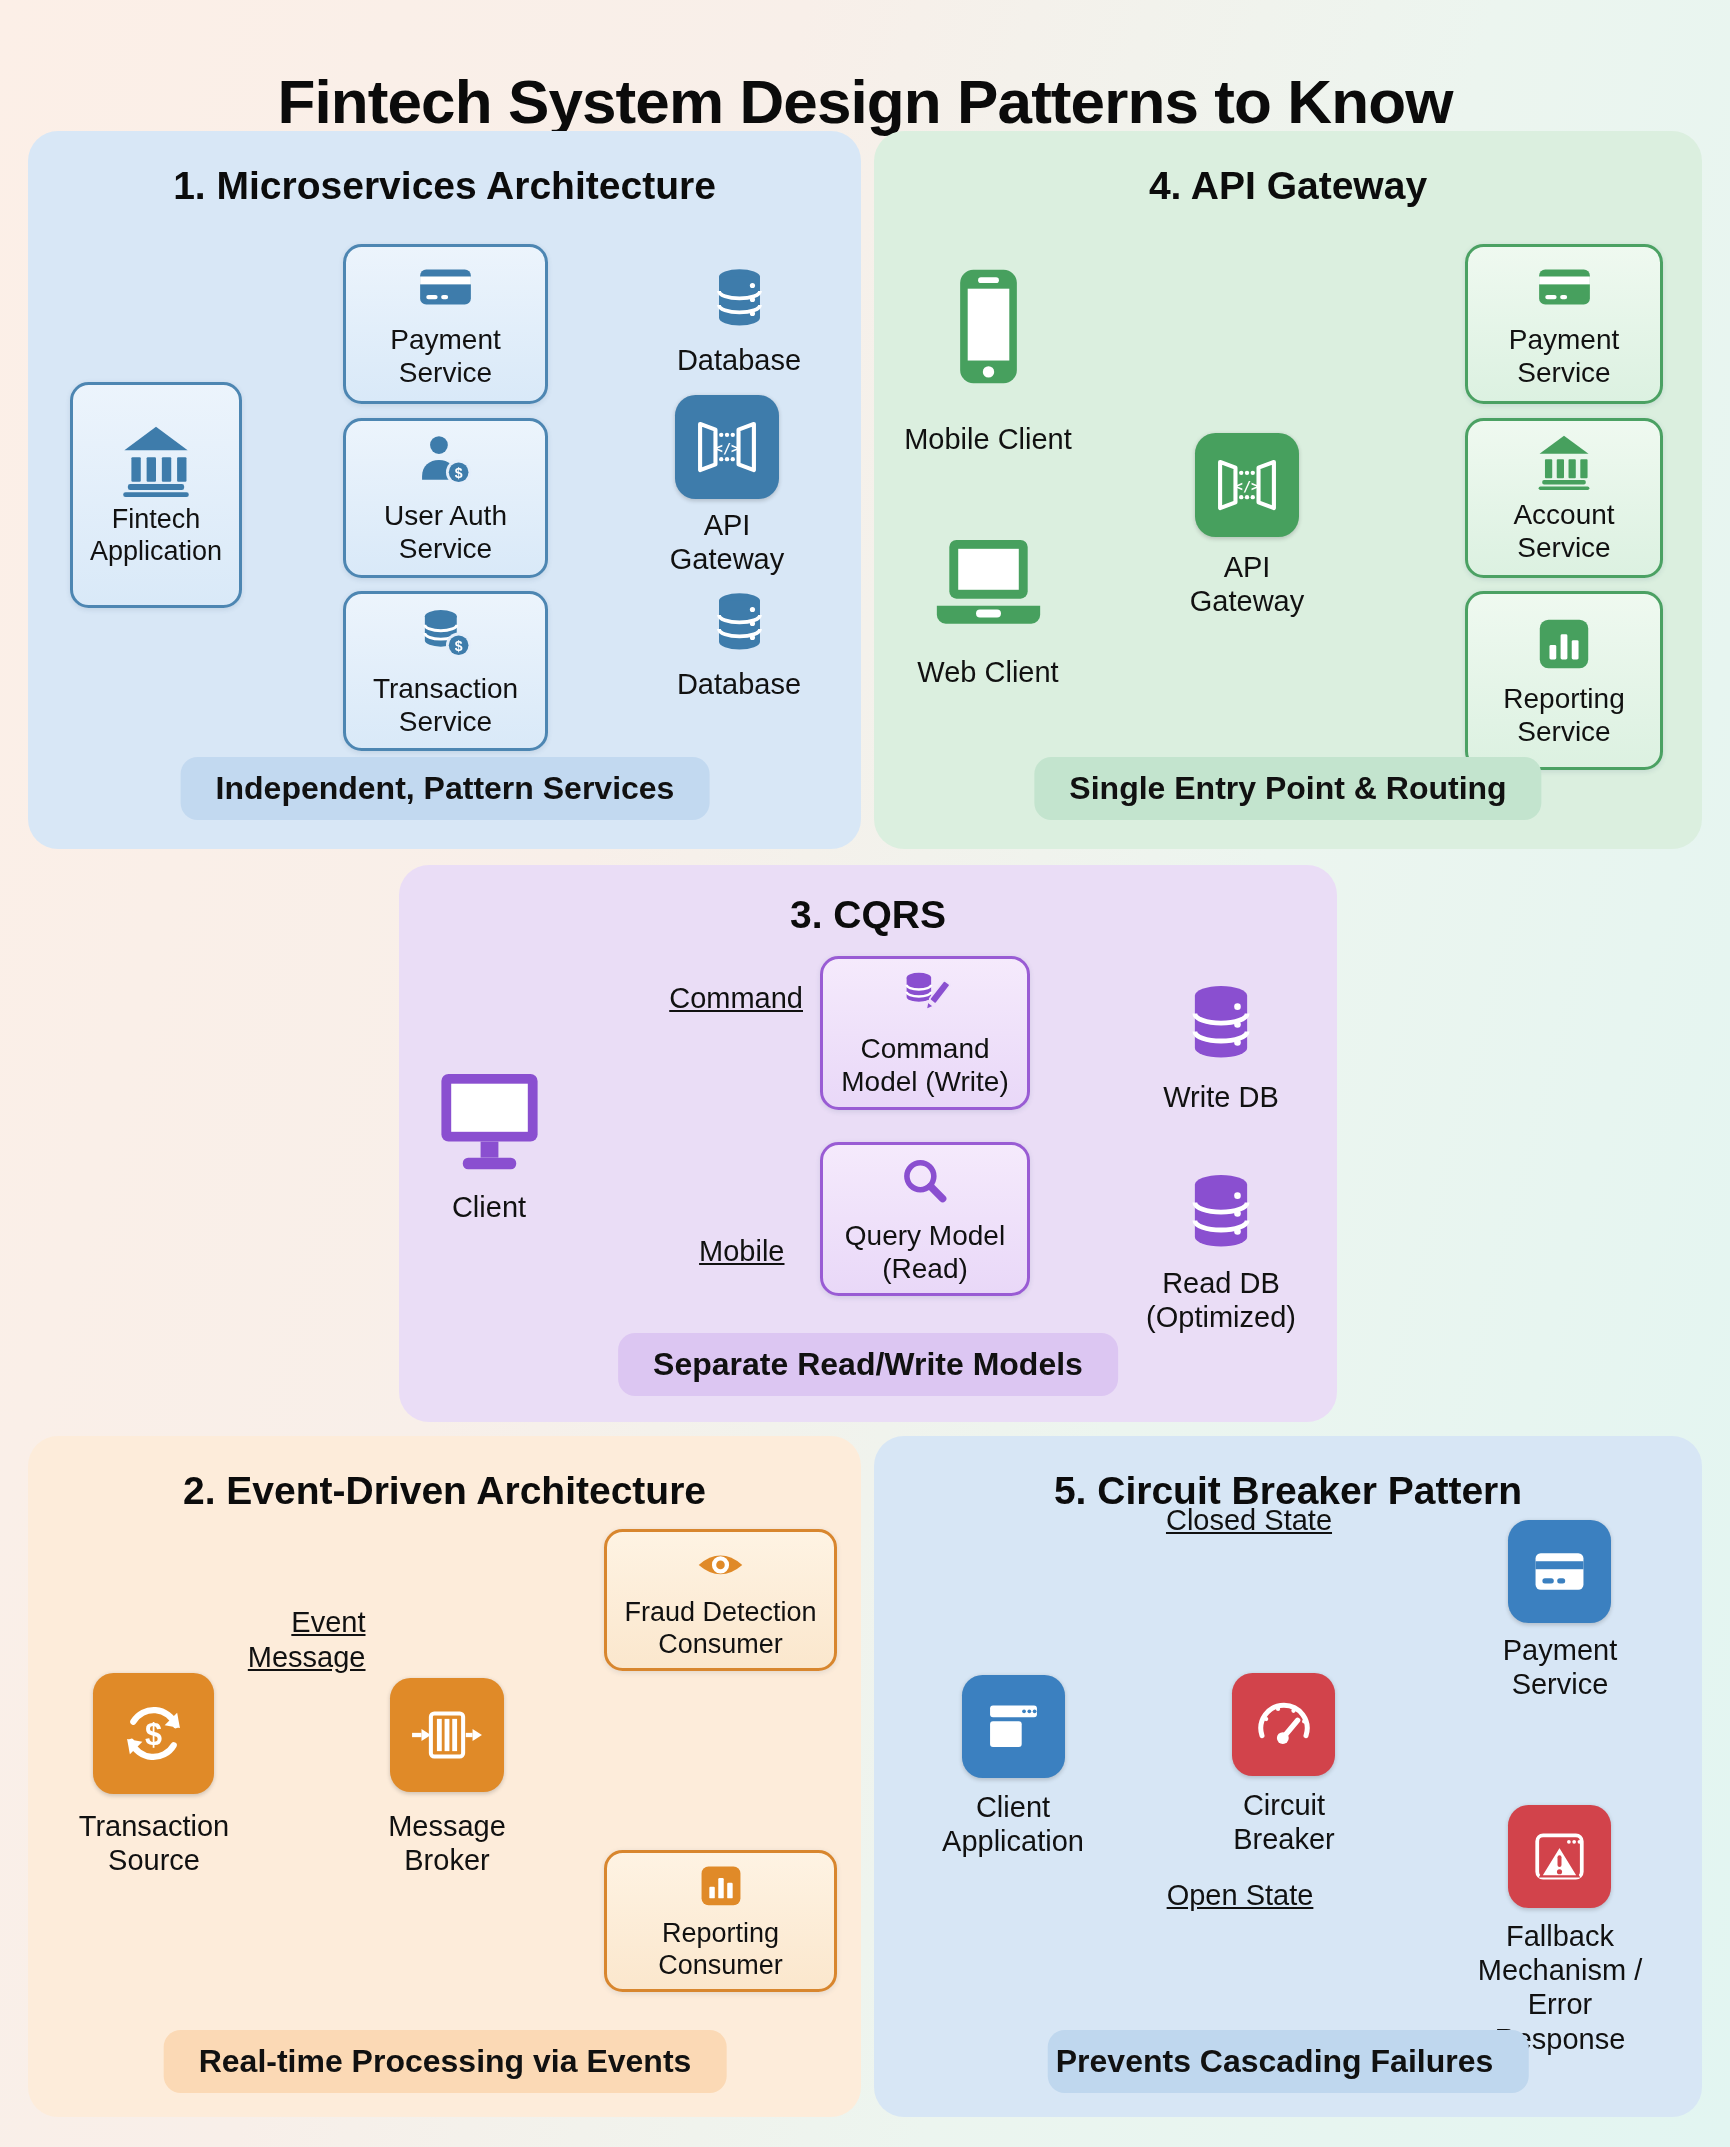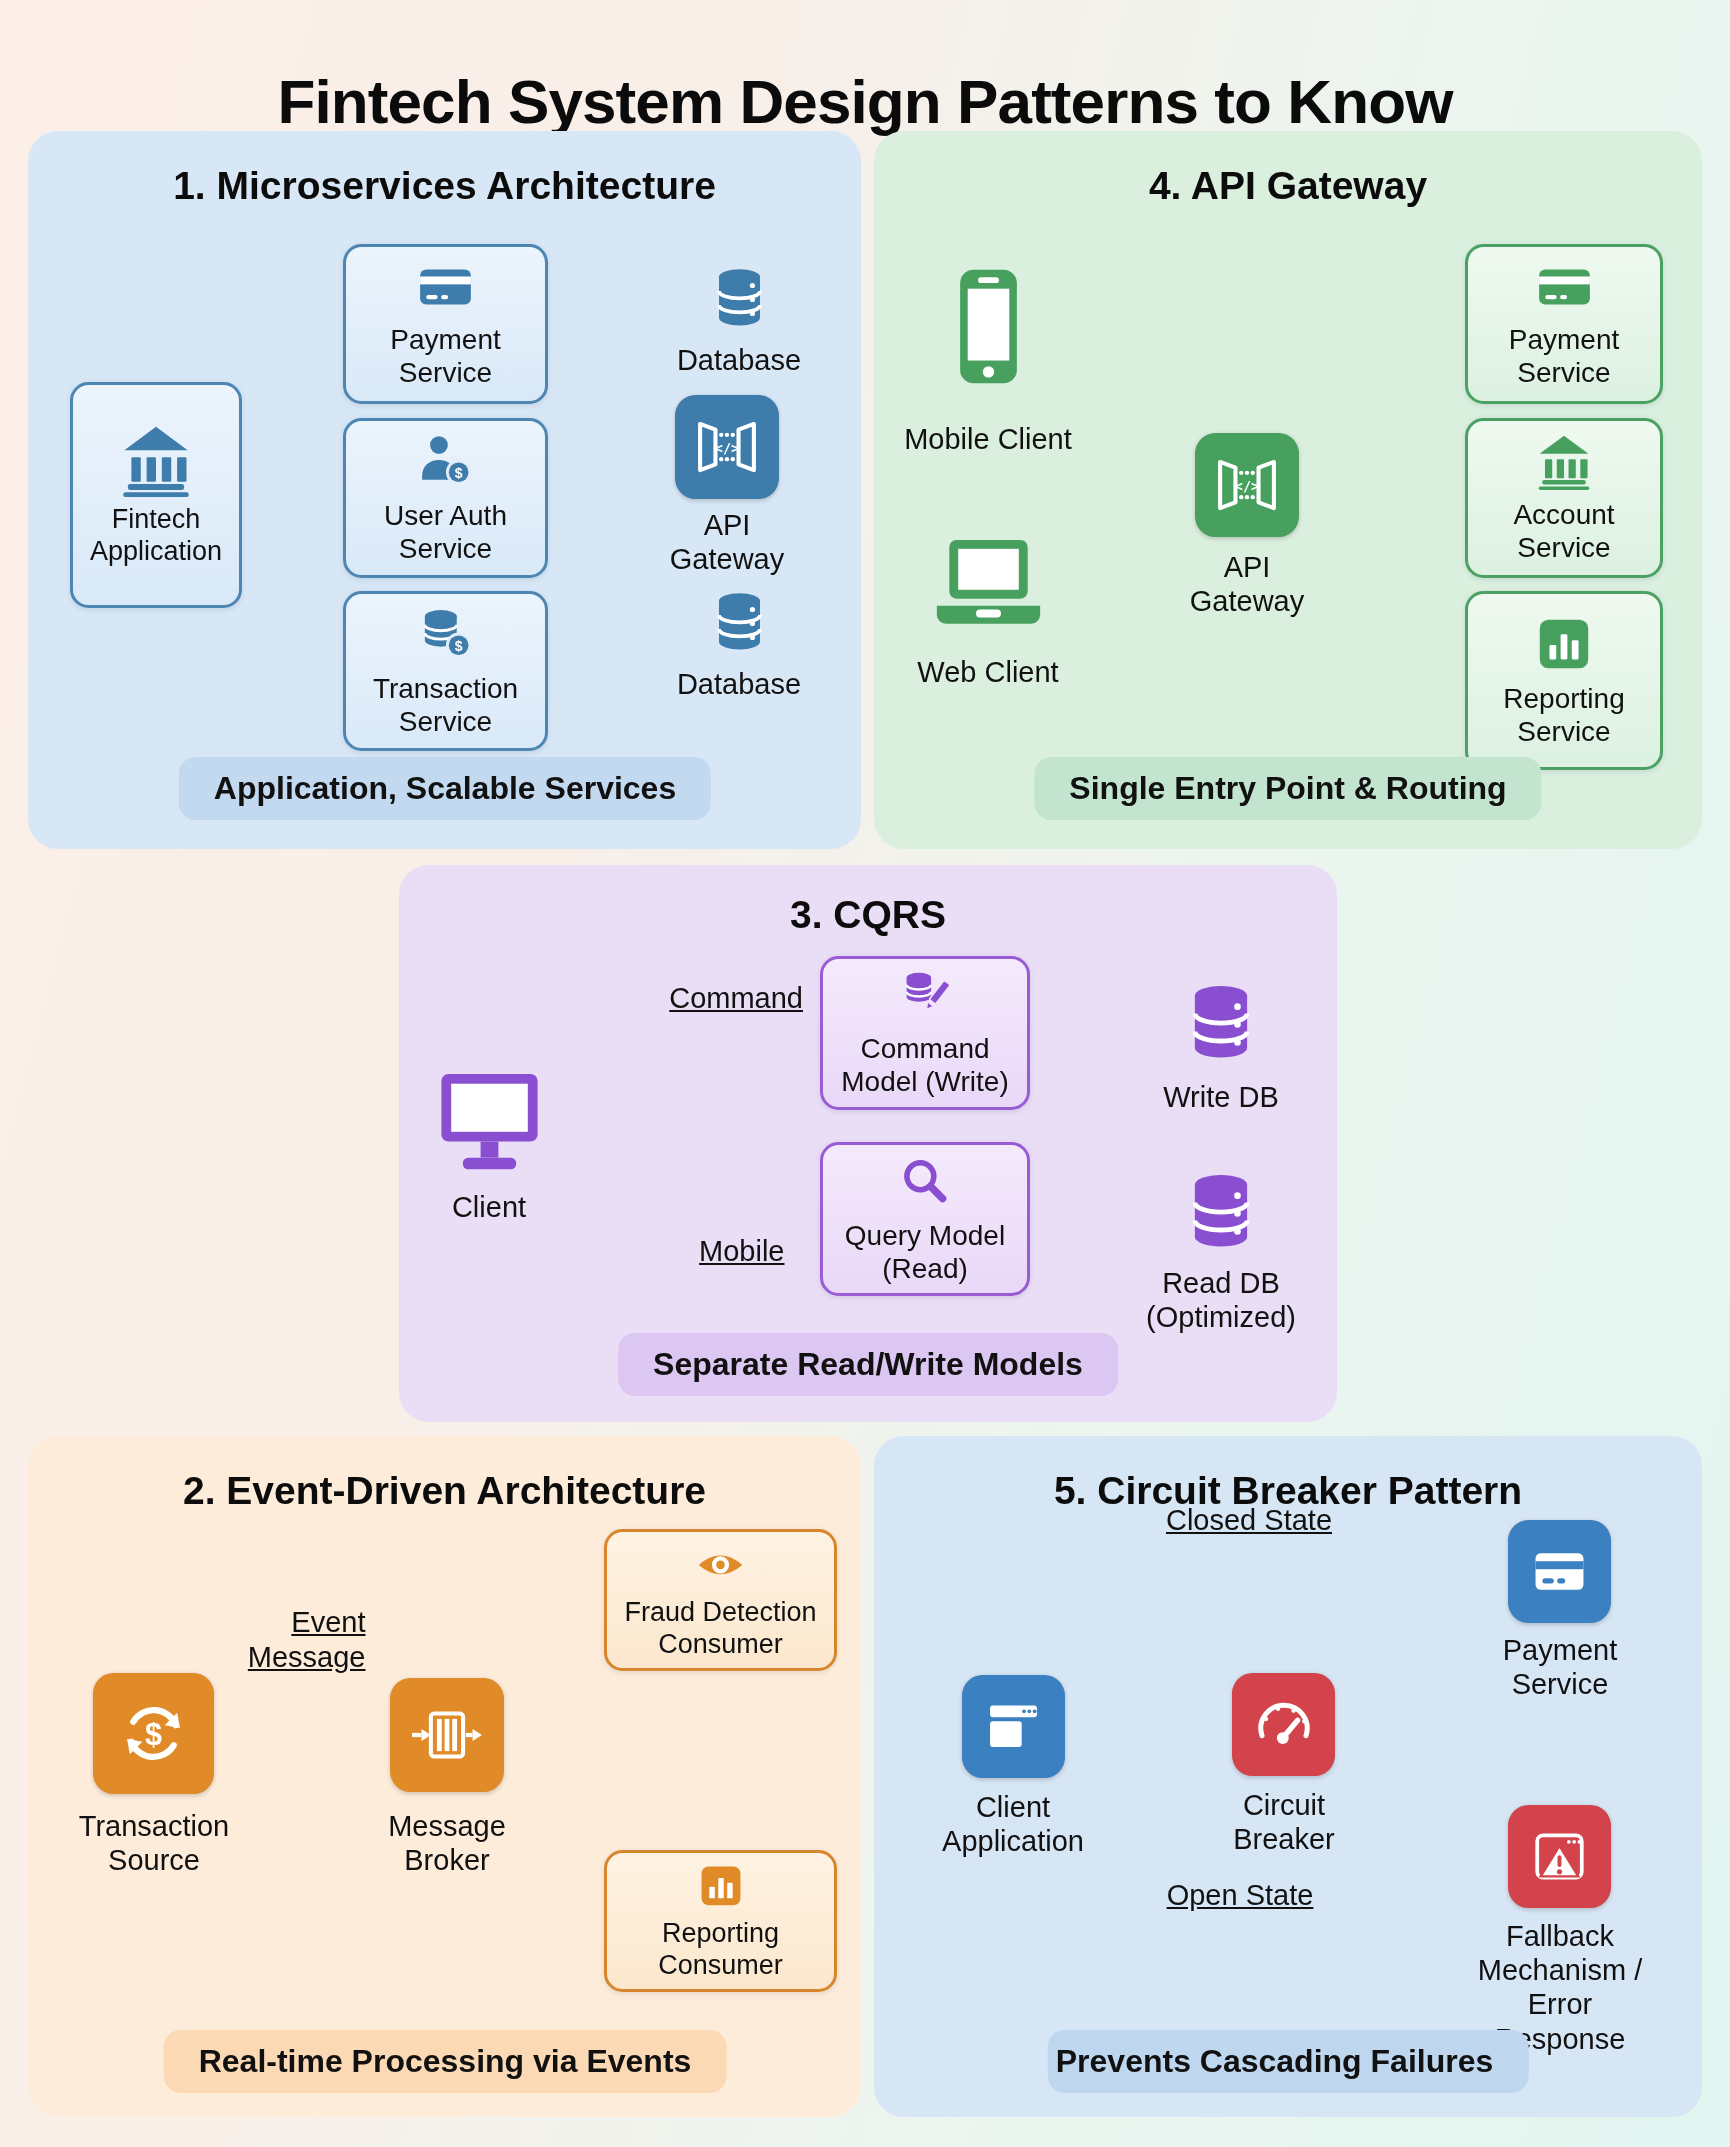--- a/index.html
+++ b/index.html
@@ -178,21 +178,21 @@
     <ellipse cx="32" cy="11" rx="19" ry="7"></ellipse>
     <path d="M13 11 V49 a19 7 0 0 0 38 0 V11 Z"></path>
     <path d="M13 24 a19 7 0 0 0 38 0" fill="none" stroke="#fff" stroke-width="3.5"></path>
     <path d="M13 37 a19 7 0 0 0 38 0" fill="none" stroke="#fff" stroke-width="3.5"></path>
     <circle cx="44" cy="19" r="2.4" fill="#fff"></circle>
       <circle cx="44" cy="32" r="2.4" fill="#fff"></circle>
       <circle cx="44" cy="45" r="2.4" fill="#fff"></circle>
   </svg>
   <div class="node-label" style="left:739px;top:667px;width:205px">Database</div>
 
-  <div class="caption c1" style="left:445px;top:757px">Application, Scalable Services</div>
+  <div class="caption c1" style="left:445px;top:757px">Independent, Pattern Services</div>
 
   <svg viewBox="0 0 64 64" width="121" height="121" class="i-green" style="position:absolute;left:928px;top:266px">
     <rect x="17" y="2" width="30" height="60" rx="7"></rect>
     <rect x="21" y="12" width="22" height="38" fill="#fff"></rect>
     <rect x="26.5" y="6" width="11" height="3" rx="1.5" fill="#fff"></rect>
     <circle cx="32" cy="56" r="3" fill="#fff"></circle>
   </svg>
   <div class="node-label" style="left:988px;top:422px;width:224px">Mobile Client</div>
 
   <svg viewBox="0 0 64 64" width="127" height="114" class="i-green" style="position:absolute;left:925px;top:531px">

